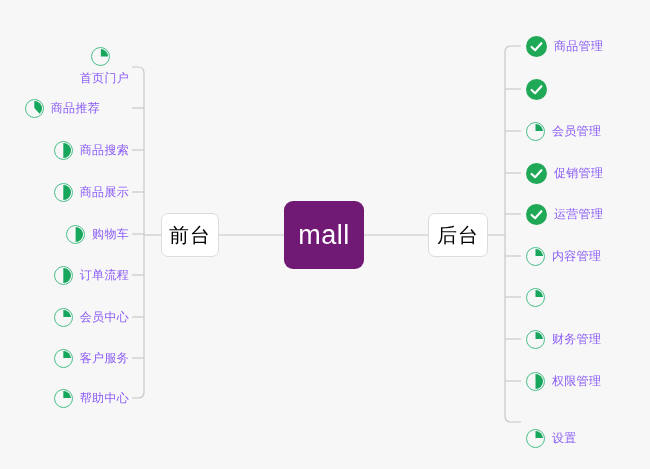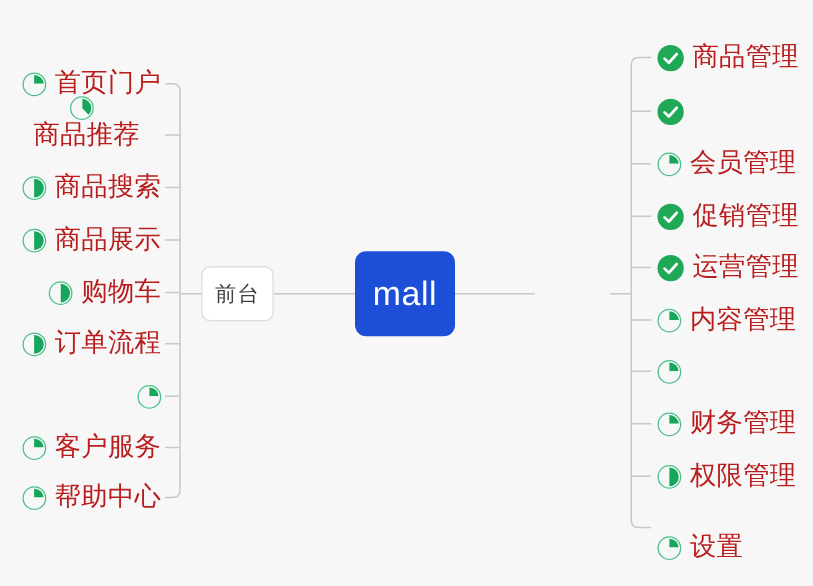--- a/index.html
+++ b/index.html
@@ -16,22 +16,22 @@
   
   .item{
     position:absolute;
     display:flex;
     align-items:center;
     height:24px;
     white-space:nowrap;
   }
   .item.left{ flex-direction:row; justify-content:flex-end; }
   .item .label{
-    font-size:21px;
-    color:#b91c1c;
+    font-size:12px;
+    color:#8b5cf6;
     letter-spacing:0.3px;
     line-height:24px;
   }
   .item.left .label{ margin-left:7px; }
   .item.right .label{ margin-left:7px; }
 
   
   .pie{
     position:relative;
     width:19px;height:19px;
@@ -58,27 +58,27 @@
   }
   .check svg{position:absolute;left:0;top:0;}
 
   
   .box{
     position:absolute;
     display:flex;align-items:center;justify-content:center;
     background:#ffffff;
     border:1px solid #dcdcdc;
     border-radius:7px;
-    font-size:17px;
-    color:#404040;
+    font-size:20px;
+    color:#000000;
     letter-spacing:1px;
     box-sizing:border-box;
   }
   .box.root{
-    background:#1d4ed8;
+    background:#701a75;
     border:none;
     border-radius:9px;
     color:#ffffff;
     font-size:27px;
     letter-spacing:0.5px;
   }
 </style>
 </head>
 <body>
 
@@ -114,27 +114,27 @@
         <path d="M 505 173 H 521"></path>
         <path d="M 505 214 H 521"></path>
         <path d="M 505 256 H 521"></path>
         <path d="M 505 297 H 521"></path>
         <path d="M 505 339 H 521"></path>
         <path d="M 505 381 H 521"></path>
       </g>
   </svg>
 
   <div id="left-items">
-      <div class="item left" style="right: 521px; top: 55px;">
+      <div class="item left" style="right: 521px; top: 66px; flex-direction: column;">
         <div class="pie">
           <div class="wedge" style="clip-path: polygon(50% 50%, 50% 0%, 54.58% -19.85%, 59.14% -19.4%, 63.66% -18.65%, 68.12% -17.61%, 72.5% -16.29%, 76.79% -14.67%, 80.96% -12.78%, 85% -10.62%, 88.89% -8.2%, 92.61% -5.53%, 96.15% -2.63%, 99.5% 0.5%, 102.63% 3.85%, 105.53% 7.39%, 108.2% 11.11%, 110.62% 15%, 112.78% 19.04%, 114.67% 23.21%, 116.29% 27.5%, 117.61% 31.88%, 118.65% 36.34%, 119.4% 40.86%, 119.85% 45.42%, 120% 50%);"></div>
         </div>
         <span class="label">首页门户</span>
       </div>
-      <div class="item left" style="right: 538px; top: 96px; flex-direction: column;">
+      <div class="item left" style="right: 550px; top: 96px;">
         <div class="pie">
           <div class="wedge" style="clip-path: polygon(50% 50%, 50% 0%, 56.95% -19.65%, 63.84% -18.62%, 70.58% -16.91%, 77.13% -14.53%, 83.4% -11.52%, 89.35% -7.9%, 94.9% -3.7%, 100.01% 1.02%, 104.63% 6.23%, 108.71% 11.88%, 112.2% 17.89%, 115.08% 24.23%, 117.32% 30.82%, 118.89% 37.6%, 119.78% 44.51%, 119.98% 51.47%, 119.49% 58.41%, 118.31% 65.27%, 116.46% 71.98%, 113.95% 78.47%, 110.8% 84.68%, 107.06% 90.55%, 102.75% 96.02%, 97.92% 101.03%);"></div>
         </div>
         <span class="label">商品推荐</span>
       </div>
       <div class="item left" style="right: 521px; top: 138px;">
         <div class="pie">
           <div class="wedge" style="clip-path: polygon(50% 50%, 50% 0%, 59.14% -19.4%, 68.12% -17.61%, 76.79% -14.67%, 85% -10.62%, 92.61% -5.53%, 99.5% 0.5%, 105.53% 7.39%, 110.62% 15%, 114.67% 23.21%, 117.61% 31.88%, 119.4% 40.86%, 120% 50%, 119.4% 59.14%, 117.61% 68.12%, 114.67% 76.79%, 110.62% 85%, 105.53% 92.61%, 99.5% 99.5%, 92.61% 105.53%, 85% 110.62%, 76.79% 114.67%, 68.12% 117.61%, 59.14% 119.4%, 50% 120%);"></div>
         </div>
         <span class="label">商品搜索</span>
@@ -154,20 +154,21 @@
       <div class="item left" style="right: 521px; top: 263px;">
         <div class="pie">
           <div class="wedge" style="clip-path: polygon(50% 50%, 50% 0%, 59.14% -19.4%, 68.12% -17.61%, 76.79% -14.67%, 85% -10.62%, 92.61% -5.53%, 99.5% 0.5%, 105.53% 7.39%, 110.62% 15%, 114.67% 23.21%, 117.61% 31.88%, 119.4% 40.86%, 120% 50%, 119.4% 59.14%, 117.61% 68.12%, 114.67% 76.79%, 110.62% 85%, 105.53% 92.61%, 99.5% 99.5%, 92.61% 105.53%, 85% 110.62%, 76.79% 114.67%, 68.12% 117.61%, 59.14% 119.4%, 50% 120%);"></div>
         </div>
         <span class="label">订单流程</span>
       </div>
       <div class="item left" style="right: 521px; top: 305px;">
         <div class="pie">
           <div class="wedge" style="clip-path: polygon(50% 50%, 50% 0%, 54.58% -19.85%, 59.14% -19.4%, 63.66% -18.65%, 68.12% -17.61%, 72.5% -16.29%, 76.79% -14.67%, 80.96% -12.78%, 85% -10.62%, 88.89% -8.2%, 92.61% -5.53%, 96.15% -2.63%, 99.5% 0.5%, 102.63% 3.85%, 105.53% 7.39%, 108.2% 11.11%, 110.62% 15%, 112.78% 19.04%, 114.67% 23.21%, 116.29% 27.5%, 117.61% 31.88%, 118.65% 36.34%, 119.4% 40.86%, 119.85% 45.42%, 120% 50%);"></div>
         </div>
+        <span class="label">会员中心</span>
       </div>
       <div class="item left" style="right: 521px; top: 346px;">
         <div class="pie">
           <div class="wedge" style="clip-path: polygon(50% 50%, 50% 0%, 54.58% -19.85%, 59.14% -19.4%, 63.66% -18.65%, 68.12% -17.61%, 72.5% -16.29%, 76.79% -14.67%, 80.96% -12.78%, 85% -10.62%, 88.89% -8.2%, 92.61% -5.53%, 96.15% -2.63%, 99.5% 0.5%, 102.63% 3.85%, 105.53% 7.39%, 108.2% 11.11%, 110.62% 15%, 112.78% 19.04%, 114.67% 23.21%, 116.29% 27.5%, 117.61% 31.88%, 118.65% 36.34%, 119.4% 40.86%, 119.85% 45.42%, 120% 50%);"></div>
         </div>
         <span class="label">客户服务</span>
       </div>
       <div class="item left" style="right: 521px; top: 386px;">
         <div class="pie">
           <div class="wedge" style="clip-path: polygon(50% 50%, 50% 0%, 54.58% -19.85%, 59.14% -19.4%, 63.66% -18.65%, 68.12% -17.61%, 72.5% -16.29%, 76.79% -14.67%, 80.96% -12.78%, 85% -10.62%, 88.89% -8.2%, 92.61% -5.53%, 96.15% -2.63%, 99.5% 0.5%, 102.63% 3.85%, 105.53% 7.39%, 108.2% 11.11%, 110.62% 15%, 112.78% 19.04%, 114.67% 23.21%, 116.29% 27.5%, 117.61% 31.88%, 118.65% 36.34%, 119.4% 40.86%, 119.85% 45.42%, 120% 50%);"></div>
@@ -245,14 +246,17 @@
     </div>
 
   <div class="box" id="box-left" style="left:161px;top:213px;width:58px;height:44px;">
     <span>前台</span>
   </div>
 
   <div class="box root" id="box-root" style="left:284px;top:201px;width:80px;height:68px;">
     <span>mall</span>
   </div>
 
+  <div class="box" id="box-right" style="left:428px;top:213px;width:60px;height:44px;">
+    <span>后台</span>
+  </div>
 
 </div>
 
 </body></html>

